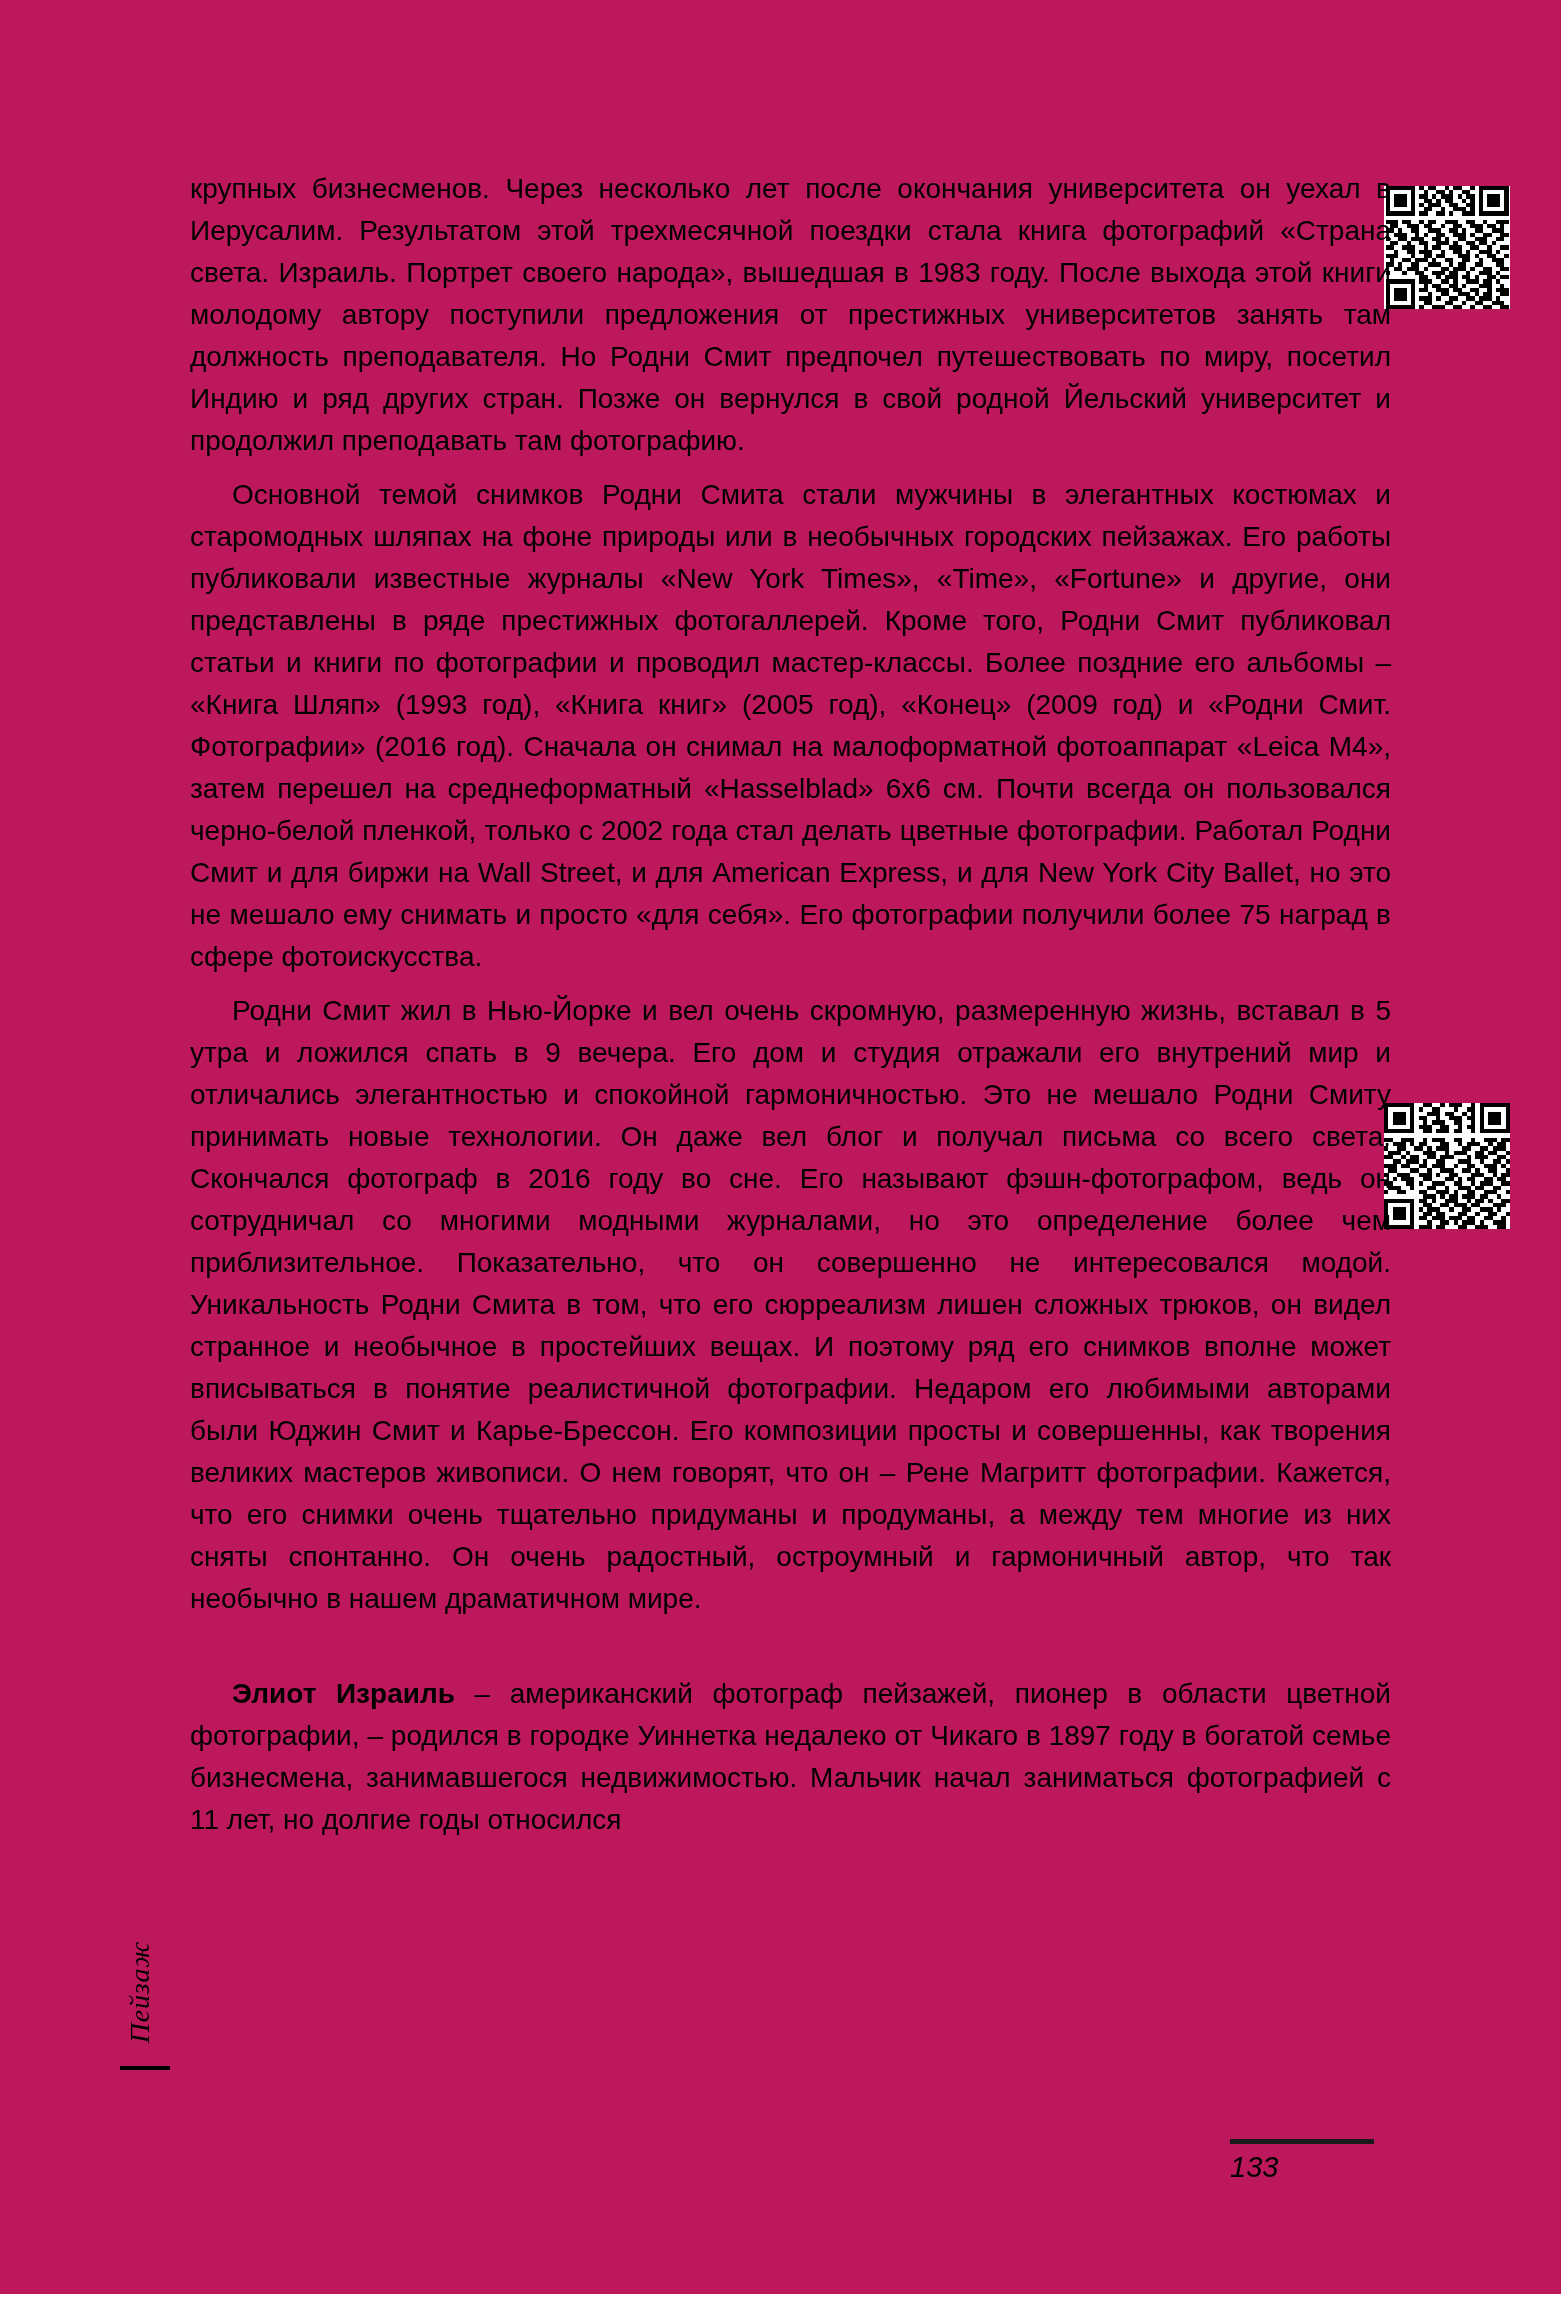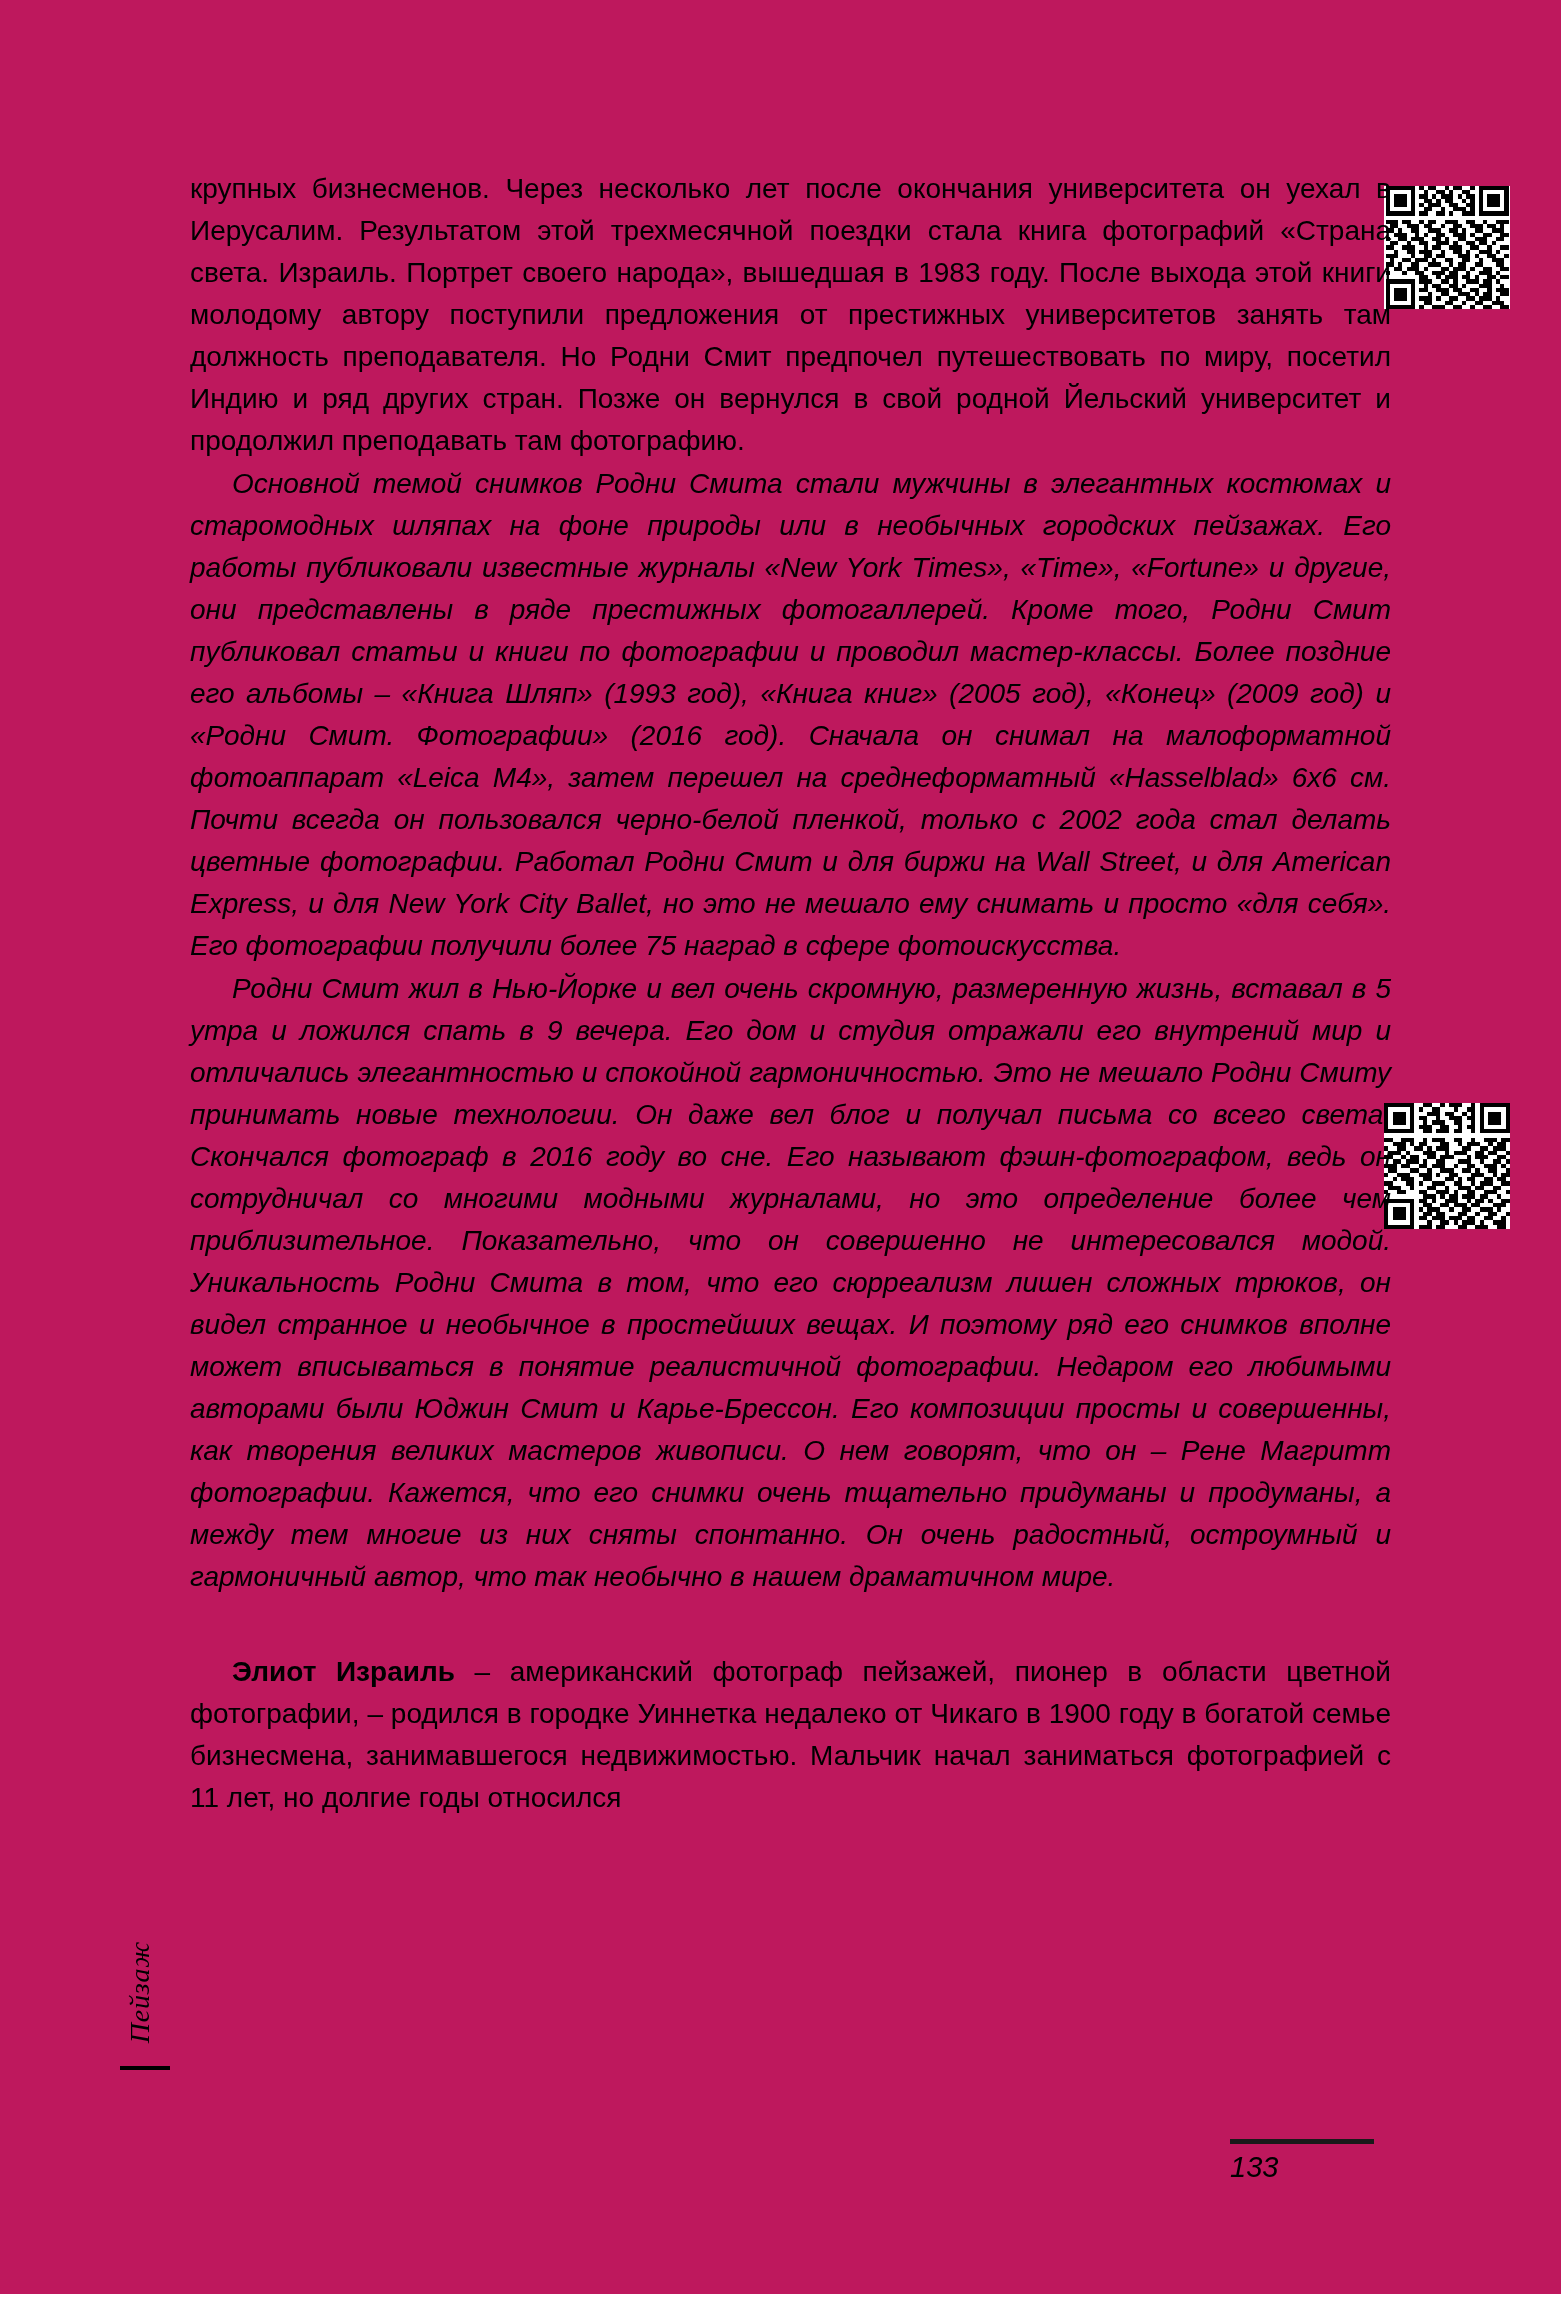--- a/index.html
+++ b/index.html
@@ -34,22 +34,21 @@
     line-height: 42px;
     letter-spacing: 0px;
     word-spacing: 0px;
     -webkit-hyphens: none;
     hyphens: none;
   }
   .para.indent {
     text-indent: 42px;
   }
   .para + .para {
-    margin-top: 1px;
-    font-style: italic;
+    margin-top: 12px;
   }
 
   b.name-bold {
     font-weight: bold;
   }
 
   
   .section-gap {
     height: 53px;
   }
@@ -540,21 +539,21 @@
   <div class="text-column">
 
     <p class="para">крупных бизнесменов. Через несколько лет после окончания университета он уехал в Иерусалим. Результатом этой трехмесячной поездки стала книга фотографий «Страна света. Израиль. Портрет своего народа», вышедшая в 1983 году. После выхода этой книги молодому автору поступили предложения от престижных университетов занять там должность преподавателя. Но Родни Смит предпочел путешествовать по миру, посетил Индию и ряд других стран. Позже он вернулся в свой родной Йельский университет и продолжил преподавать там фотографию.</p>
 
     <p class="para indent">Основной темой снимков Родни Смита стали мужчины в элегантных костюмах и старомодных шляпах на фоне природы или в необычных городских пейзажах. Его работы публиковали известные журналы «New York Times», «Time», «Fortune» и другие, они представлены в ряде престижных фотогаллерей. Кроме того, Родни Смит публиковал статьи и книги по фотографии и проводил мастер-классы. Более поздние его альбомы – «Книга Шляп» (1993 год), «Книга книг» (2005 год), «Конец» (2009 год) и «Родни Смит. Фотографии» (2016 год). Сначала он снимал на малоформатной фотоаппарат «Leica M4», затем перешел на среднеформатный «Hasselblad» 6x6 см. Почти всегда он пользовался черно-белой пленкой, только с 2002 года стал делать цветные фотографии. Работал Родни Смит и для биржи на Wall Street, и для American Express, и для New York City Ballet, но это не мешало ему снимать и просто «для себя». Его фотографии получили более 75 наград в сфере фотоискусства.</p>
 
     <p class="para indent">Родни Смит жил в Нью-Йорке и вел очень скромную, размеренную жизнь, вставал в 5 утра и ложился спать в 9 вечера. Его дом и студия отражали его внутрений мир и отличались элегантностью и спокойной гармоничностью. Это не мешало Родни Смиту принимать новые технологии. Он даже вел блог и получал письма со всего света. Скончался фотограф в 2016 году во сне. Его называют фэшн-фотографом, ведь он сотрудничал со многими модными журналами, но это определение более чем приблизительное. Показательно, что он совершенно не интересовался модой. Уникальность Родни Смита в том, что его сюрреализм лишен сложных трюков, он видел странное и необычное в простейших вещах. И поэтому ряд его снимков вполне может вписываться в понятие реалистичной фотографии. Недаром его любимыми авторами были Юджин Смит и Карье-Брессон. Его композиции просты и совершенны, как творения великих мастеров живописи. О нем говорят, что он – Рене Магритт фотографии. Кажется, что его снимки очень тщательно придуманы и продуманы, а между тем многие из них сняты спонтанно. Он очень радостный, остроумный и гармоничный автор, что так необычно в нашем драматичном мире.</p>
 
     <div class="section-gap"></div>
 
-    <p class="para indent"><b class="name-bold">Элиот Израиль</b><span> – американский фотограф пейзажей, пионер в области цветной фотографии, – родился в городке Уиннетка недалеко от Чикаго в 1900 году в богатой семье бизнесмена, занимавшегося недвижимостью. Мальчик начал заниматься фотографией с 11 лет, но долгие годы относился</span></p>
+    <p class="para indent"><b class="name-bold">Элиот Израиль</b><span> – американский фотограф пейзажей, пионер в области цветной фотографии, – родился в городке Уиннетка недалеко от Чикаго в 1897 году в богатой семье бизнесмена, занимавшегося недвижимостью. Мальчик начал заниматься фотографией с 11 лет, но долгие годы относился</span></p>
 
   </div>
 
   <div class="side-label-wrap">
     <div class="side-label">Пейзаж</div>
   </div>
   <div class="side-rule"></div>
 
   <div class="folio-rule"></div>
   <div class="folio-number">133</div>

